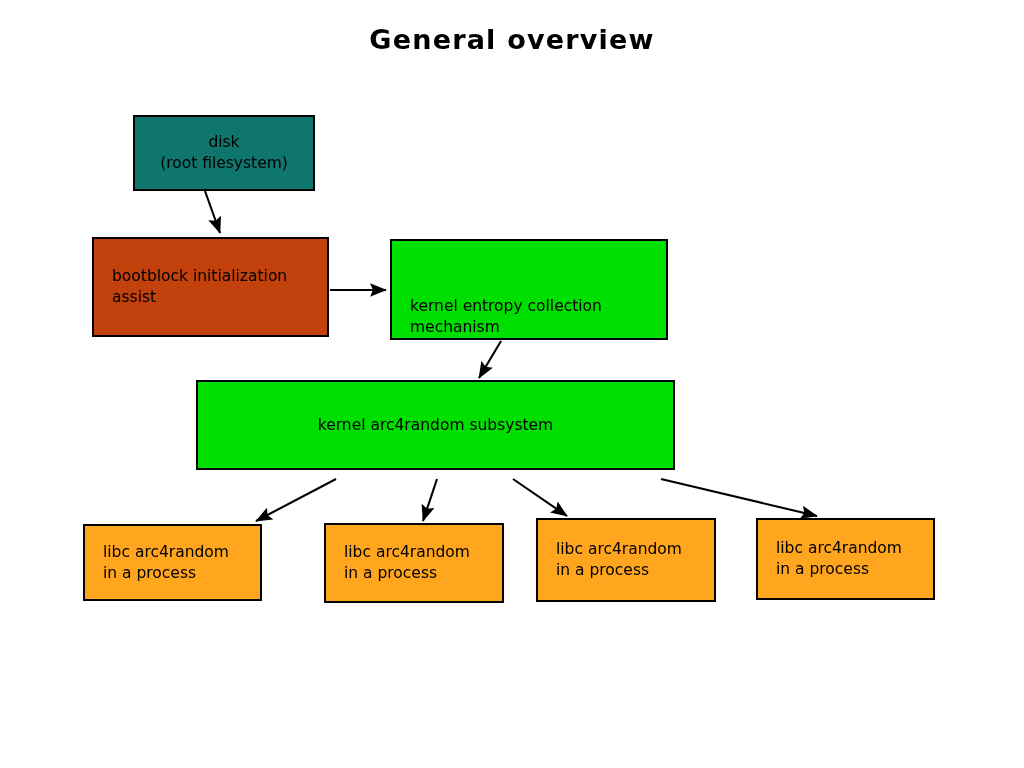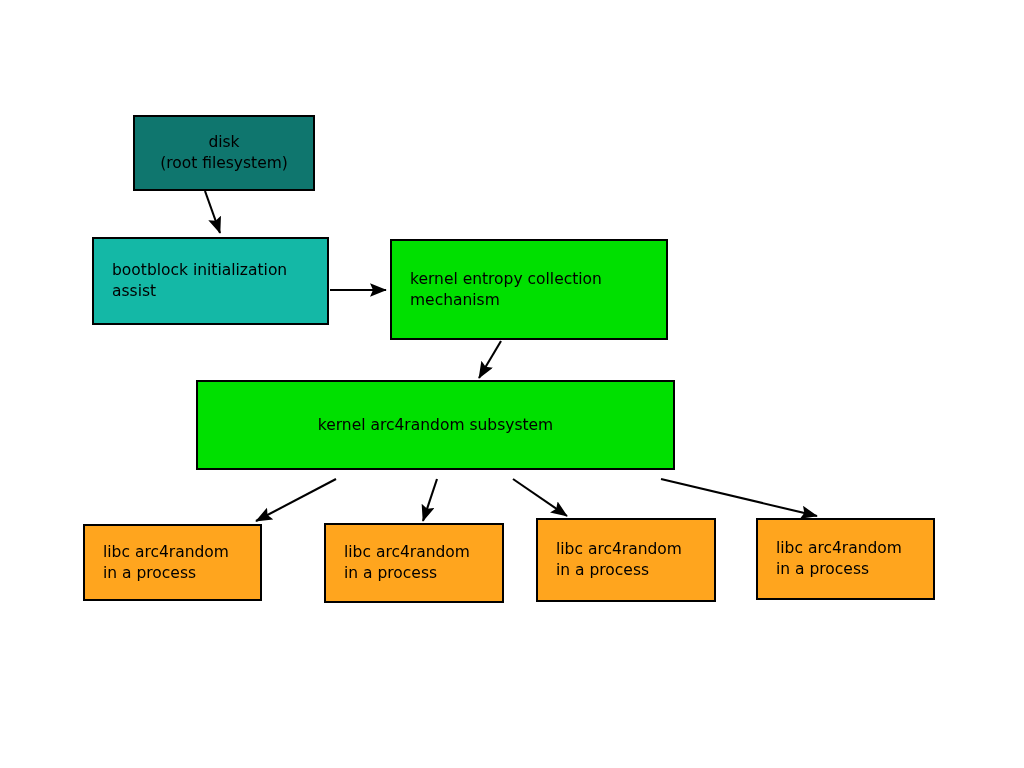--- a/index.html
+++ b/index.html
@@ -56,20 +56,21 @@
     width: 1024px;
     height: 768px;
     overflow: visible;
   }
 </style>
 </head>
 <body>
 
 <div id="canvas">
 
+  <div id="title">General overview</div>
 
   <svg class="edges" viewBox="0 0 1024 768">
     <defs>
       <marker id="arrowhead" markerWidth="9" markerHeight="9" refX="7.6" refY="3.2" orient="auto" markerUnits="strokeWidth">
         <path d="M0,0 L8,3.2 L0,6.4 L1.4,3.2 z" fill="#000000"></path>
       </marker>
     </defs>
     <g id="edge-group">
         <line x1="205" y1="191" x2="220" y2="233" stroke="#000000" stroke-width="2.1" marker-end="url(#arrowhead)"></line>
         <line x1="330" y1="290" x2="386" y2="290" stroke="#000000" stroke-width="2.1" marker-end="url(#arrowhead)"></line>
@@ -77,23 +78,23 @@
         <line x1="336" y1="479" x2="256" y2="521" stroke="#000000" stroke-width="2.1" marker-end="url(#arrowhead)"></line>
         <line x1="437" y1="479" x2="423" y2="521" stroke="#000000" stroke-width="2.1" marker-end="url(#arrowhead)"></line>
         <line x1="513" y1="479" x2="567" y2="516" stroke="#000000" stroke-width="2.1" marker-end="url(#arrowhead)"></line>
         <line x1="661" y1="479" x2="817" y2="516" stroke="#000000" stroke-width="2.1" marker-end="url(#arrowhead)"></line>
       </g>
   </svg>
 
   <div id="node-layer">
       <div class="node center" style="left: 133px; top: 115px; width: 182px; height: 76px; background: #0f766e;"><span>disk
 (root filesystem)</span></div>
-      <div class="node left" style="left: 92px; top: 237px; width: 237px; height: 88px; background: #14b8a6;"><span>bootblock initialization
+      <div class="node left" style="left: 92px; top: 237px; width: 237px; height: 100px; background: #c2410c;"><span>bootblock initialization
 assist</span></div>
-      <div class="node left" style="left: 390px; top: 239px; width: 278px; height: 101px; background: rgb(0, 224, 0);"><span>kernel entropy collection
+      <div class="node left" style="left: 390px; top: 239px; width: 278px; height: 101px; background: rgb(0, 224, 0); justify-content: flex-end;"><span>kernel entropy collection
 mechanism</span></div>
       <div class="node center" style="left: 196px; top: 380px; width: 479px; height: 90px; background: rgb(0, 224, 0);"><span>kernel arc4random subsystem</span></div>
       <div class="node left" style="left: 83px; top: 524px; width: 179px; height: 77px; background: rgb(255, 165, 30);"><span>libc arc4random
 in a process</span></div>
       <div class="node left" style="left: 324px; top: 523px; width: 180px; height: 80px; background: rgb(255, 165, 30);"><span>libc arc4random
 in a process</span></div>
       <div class="node left" style="left: 536px; top: 518px; width: 180px; height: 84px; background: rgb(255, 165, 30);"><span>libc arc4random
 in a process</span></div>
       <div class="node left" style="left: 756px; top: 518px; width: 179px; height: 82px; background: rgb(255, 165, 30);"><span>libc arc4random
 in a process</span></div>

